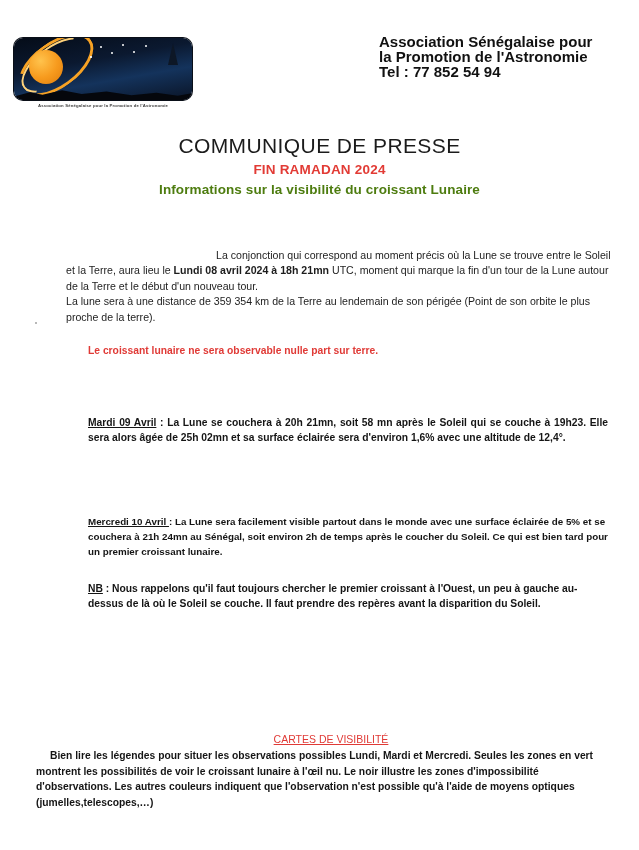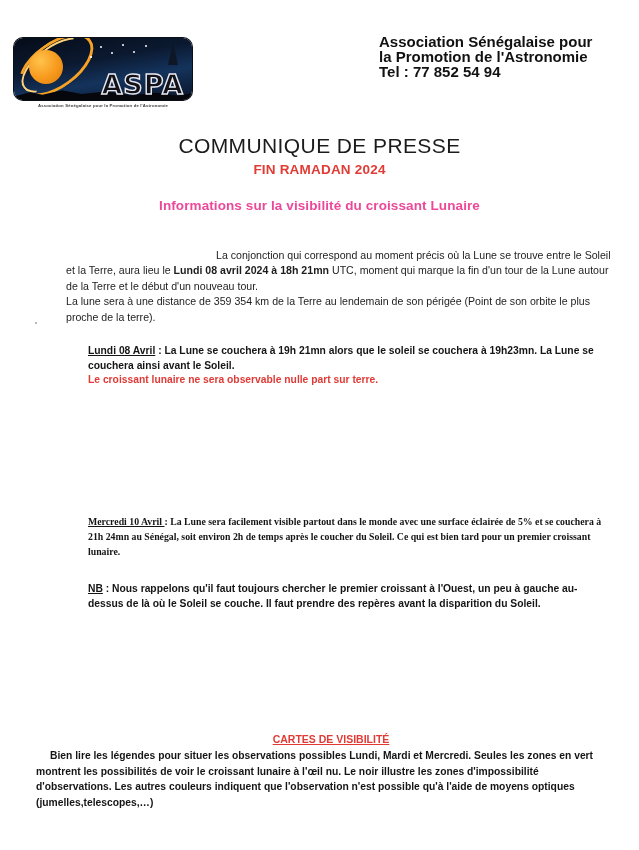--- a/index.html
+++ b/index.html
@@ -139,24 +139,24 @@
     color: #1b1b1b;
   }
   .t-sub {
     margin-top: 4px;
     font-size: 13.5px;
     font-weight: bold;
     color: #e23b35;
     letter-spacing: 0.2px;
   }
   .t-sub2 {
-    margin-top: 21px;
+    margin-top: 5px;
     font-size: 13.5px;
     font-weight: bold;
-    color: #ec4899;
+    color: #4d7c0f;
     letter-spacing: 0.1px;
   }
 
   
   .intro {
     position: absolute;
     top: 248px;
     left: 58px;
     width: 552px;
     font-size: 10.6px;
@@ -182,35 +182,35 @@
     left: 88px;
     width: 520px;
     font-size: 10.3px;
     line-height: 14.6px;
     font-weight: bold;
     color: #151515;
   }
   .block p { margin: 0; }
   .blk-lundi   { top: 344px; }
   .blk-mardi   { top: 416px; text-align: justify; }
-  .blk-mercredi{ top: 514px; font-family: Liberation Serif, serif; font-size: 9.8px; line-height: 15px; }
+  .blk-mercredi{ top: 514px; font-family: Liberation Sans, sans-serif; font-size: 9.8px; line-height: 15px; }
   .blk-nb      { top: 582px; }
 
   .hd { text-decoration: underline; }
   .red   { color: #e03a36; }
   .green { color: #23a94c; }
 
   
   .cartes-title {
     position: absolute;
     top: 733px;
     left: 0; right: 0;
     text-align: center;
     font-size: 10.5px;
-    font-weight: bold;
+    font-weight: normal;
     color: #e03a36;
     text-decoration: underline;
     padding-left: 23px;
   }
   .cartes-body {
     position: absolute;
     top: 748px;
     left: 36px;
     width: 572px;
     font-size: 10.3px;
@@ -231,21 +231,20 @@
       <div class="ring2"></div>
       <div class="planet"></div>
       <div class="star" style="left:86px; top:8px; width:2px; height:2px;"></div>
       <div class="star" style="left:97px; top:14px; width:2px; height:2px;"></div>
       <div class="star" style="left:108px; top:6px; width:2px; height:2px;"></div>
       <div class="star" style="left:119px; top:13px; width:2px; height:2px;"></div>
       <div class="star" style="left:131px; top:7px; width:2px; height:2px;"></div>
       <div class="star" style="left:76px; top:18px; width:1.5px; height:1.5px;"></div>
       <div class="antenna"></div>
       <div class="logo-horizon"></div>
-      <div class="aspa-text">ASPA</div>
     </div>
     <div class="logo-caption">Association Sénégalaise pour la Promotion de l'Astronomie</div>
   </div>
 
   <div class="org-info">
     <div>Association Sénégalaise pour</div>
     <div>la Promotion de l'Astronomie</div>
     <div>Tel : 77 852 54 94</div>
   </div>
 </div>
@@ -256,25 +255,25 @@
   <div class="t-sub2">Informations sur la visibilité du croissant Lunaire</div>
 </div>
 
 <div class="intro">
   <p class="indent"><span>La conjonction qui correspond au moment précis où la Lune se trouve entre le Soleil et la Terre, aura lieu le </span><b>Lundi 08 avril 2024 à 18h 21mn</b><span> UTC, moment qui marque la fin d'un tour de la Lune autour de la Terre et le début d'un nouveau tour.</span></p>
   <p>La lune sera à une distance de 359 354 km de la Terre au lendemain de son périgée (Point de son orbite le plus proche de la terre).</p>
 </div>
 <div class="margin-dot"></div>
 
 <div class="block blk-lundi">
-  <p><span class="hd">Lundi 08 Avril</span><span> : </span><span>La Lune se couchera à 19h 21mn alors que le soleil se couchera à 19h23mn. La Lune se couchera ainsi avant le Soleil.</span></p>
   <p class="red">Le croissant lunaire ne sera observable nulle part sur terre.</p>
 </div>
 
 <div class="block blk-mardi">
+  <p><span class="hd">Mardi 09 Avril</span><span> : </span><span>La Lune se couchera à 20h 21mn, soit 58 mn après le Soleil qui se couche à 19h23. Elle sera alors âgée de 25h 02mn et sa surface éclairée sera d'environ 1,6% avec une altitude de 12,4°.</span></p>
 </div>
 
 <div class="block blk-mercredi">
   <p><span class="hd">Mercredi 10 Avril </span><span>: </span><span>La Lune sera facilement visible partout dans le monde avec une surface éclairée de 5% et se couchera à 21h 24mn au Sénégal, soit environ 2h de temps après le coucher du Soleil. Ce qui est bien tard pour un premier croissant lunaire.</span></p>
 </div>
 
 <div class="block blk-nb">
   <p><span class="hd">NB</span><span> : </span><span>Nous rappelons qu'il faut toujours chercher le premier croissant à l'Ouest, un peu à gauche au-dessus de là où le Soleil se couche. Il faut prendre des repères avant la disparition du Soleil.</span></p>
 </div>
 

